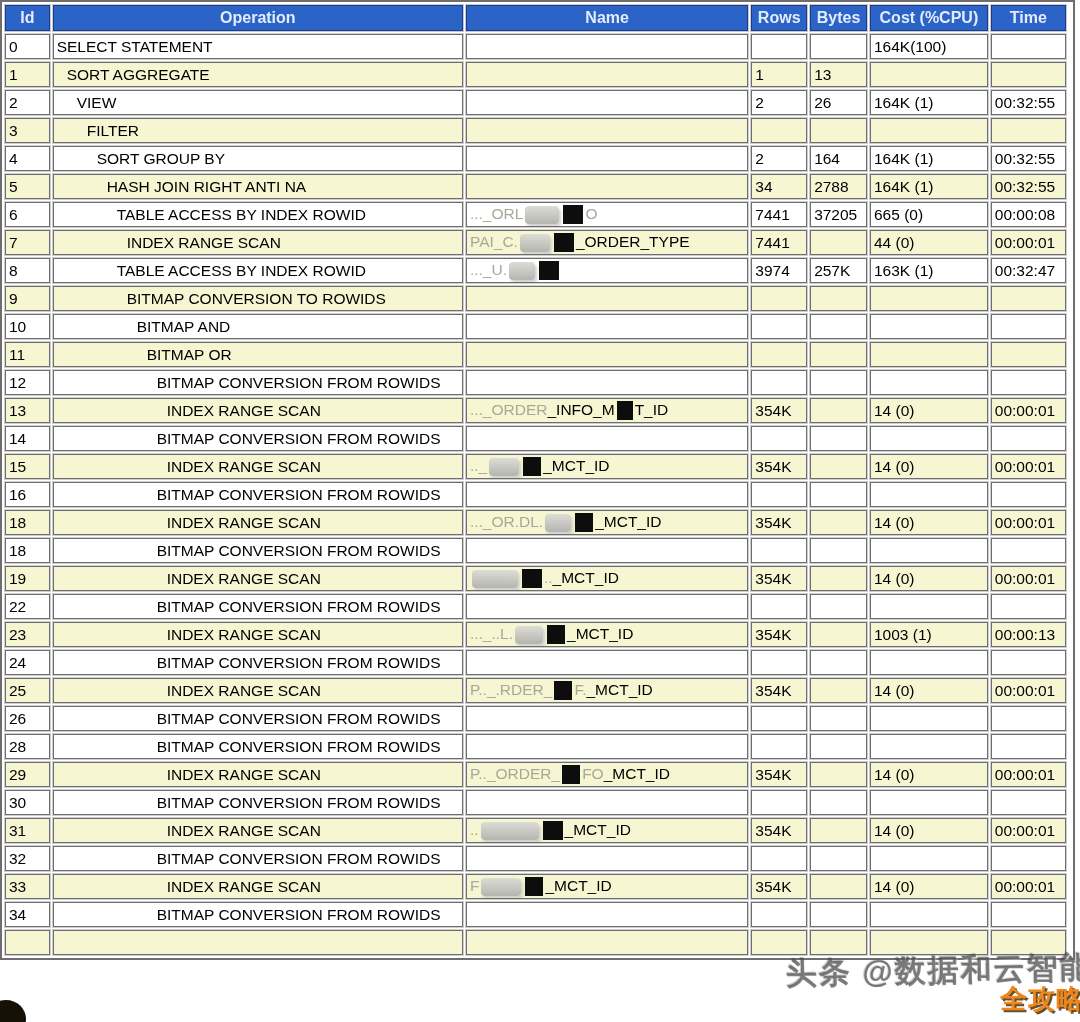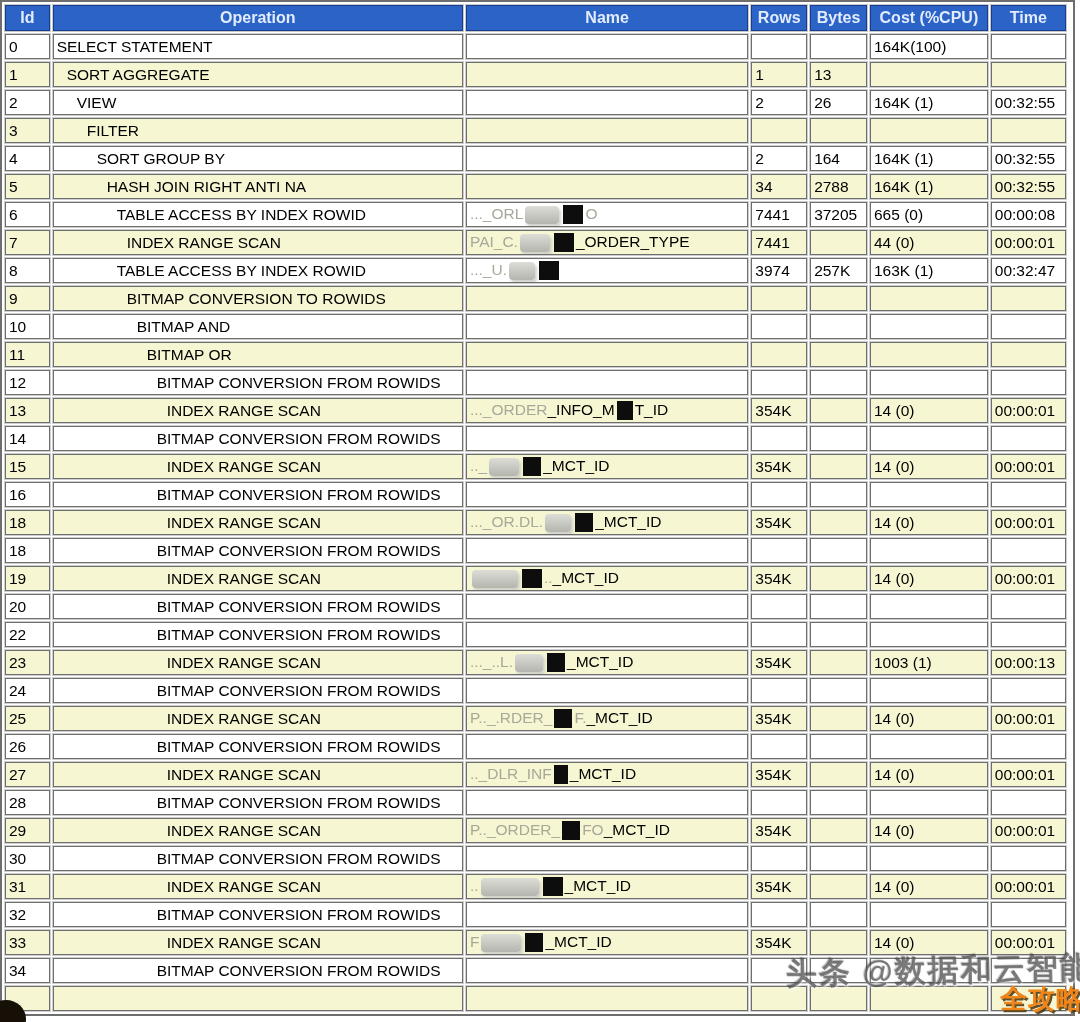--- a/index.html
+++ b/index.html
@@ -256,29 +256,20 @@
           <tr class="odd">
             <td>19</td>
             <td><span class="opspan" style="padding-left: 110px;">INDEX RANGE SCAN</span></td>
             <td><span class="blob" style="width: 46px;"></span><span class="blackbox" style="width: 20px;"></span><span class="faint">..</span><span>_MCT_ID</span></td>
             <td>354K</td>
             <td></td>
             <td>14 (0)</td>
             <td>00:00:01</td>
           </tr>
           <tr class="even">
-            <td>20</td>
-            <td><span class="opspan" style="padding-left: 100px;">BITMAP CONVERSION FROM ROWIDS</span></td>
-            <td></td>
-            <td></td>
-            <td></td>
-            <td></td>
-            <td></td>
-          </tr>
-          <tr class="even">
             <td>22</td>
             <td><span class="opspan" style="padding-left: 100px;">BITMAP CONVERSION FROM ROWIDS</span></td>
             <td></td>
             <td></td>
             <td></td>
             <td></td>
             <td></td>
           </tr>
           <tr class="odd">
             <td>23</td>
@@ -308,29 +299,20 @@
             <td>00:00:01</td>
           </tr>
           <tr class="even">
             <td>26</td>
             <td><span class="opspan" style="padding-left: 100px;">BITMAP CONVERSION FROM ROWIDS</span></td>
             <td></td>
             <td></td>
             <td></td>
             <td></td>
             <td></td>
-          </tr>
-          <tr class="odd">
-            <td>27</td>
-            <td><span class="opspan" style="padding-left: 110px;">INDEX RANGE SCAN</span></td>
-            <td><span class="faint">.._DLR_INF</span><span class="blackbox" style="width: 14px;"></span><span>_MCT_ID</span></td>
-            <td>354K</td>
-            <td></td>
-            <td>14 (0)</td>
-            <td>00:00:01</td>
           </tr>
           <tr class="even">
             <td>28</td>
             <td><span class="opspan" style="padding-left: 100px;">BITMAP CONVERSION FROM ROWIDS</span></td>
             <td></td>
             <td></td>
             <td></td>
             <td></td>
             <td></td>
           </tr>

